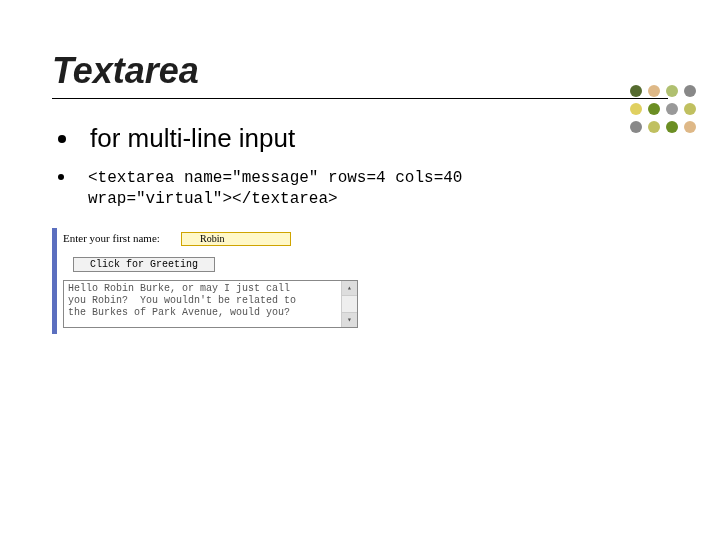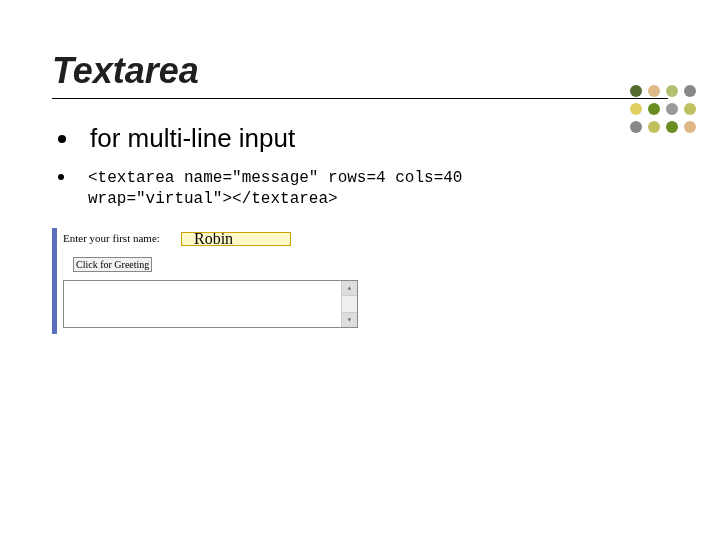--- a/index.html
+++ b/index.html
@@ -100,33 +100,33 @@
   }
   .form-label {
     width: 118px;
     color: #000;
   }
   .form-input {
     background: #fff8c8;
     border: 1px solid #cfa400;
     height: 14px;
     width: 110px;
-    font-size: 16px;
-    padding: 0 12px;
+    font-size: 10px;
+    padding: 0 18px;
     font-family: inherit;
     box-sizing: border-box;
   }
   .greeting-btn {
     display: inline-block;
     border: 1px solid #888;
     background: #f2f2f2;
     font-size: 10px;
-    padding: 1px 2px;
+    padding: 1px 16px;
     margin: 8px 0 8px 10px;
-    font-family: Liberation Serif, serif;
+    font-family: Liberation Mono, monospace;
   }
   .ta-wrap {
     position: relative;
     border: 1px solid #888;
     background: #fff;
     width: 295px;
     height: 48px;
     box-sizing: border-box;
     padding: 2px 18px 2px 4px;
     font-family: "Courier New", monospace;
@@ -190,20 +190,23 @@
     </div>
   </div>
 
   <div class="demo">
     <div class="form-row">
       <span class="form-label">Enter your first name:</span>
       <input class="form-input" value="Robin" style="">
     </div>
     <button class="greeting-btn">Click for Greeting</button>
     <div class="ta-wrap">
+      <span style="white-space:pre;">Hello Robin Burke, or may I just call
+you Robin?  You wouldn't be related to
+the Burkes of Park Avenue, would you?</span>
       <div class="ta-scroll">
         <div class="ta-arrow up">▴</div>
         <div class="ta-arrow dn">▾</div>
       </div>
     </div>
   </div>
 
 </div>
 
 </body></html>

